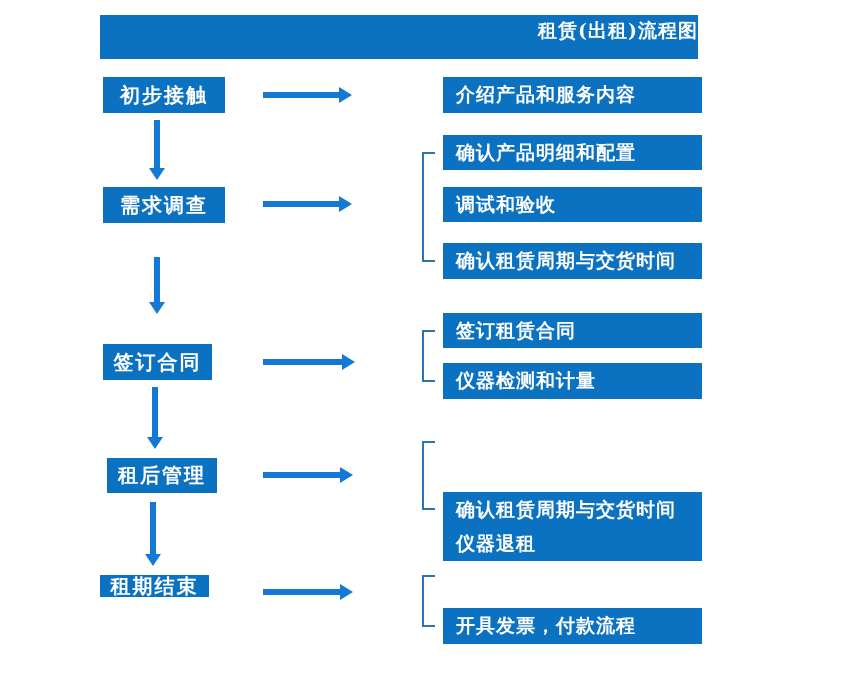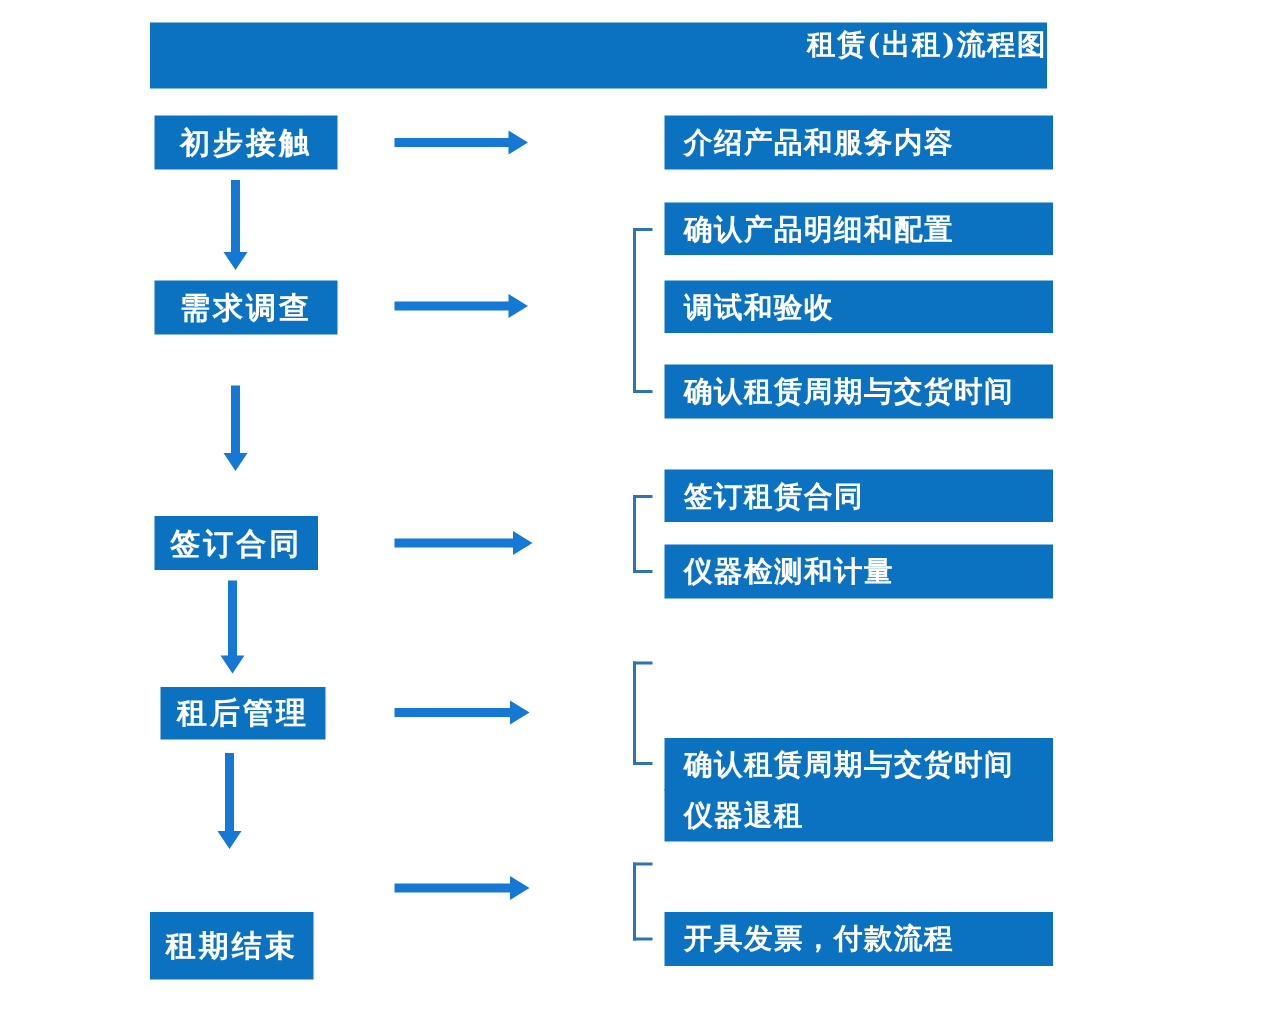--- a/index.html
+++ b/index.html
@@ -97,21 +97,21 @@
 <body>
 
 <div class="canvas">
 
   <div class="title-bar">租赁(出租)流程图</div>
 
   <div class="lbox" style="left:103px;top:77px;width:122px;height:36px">初步接触</div>
   <div class="lbox" style="left:103px;top:187px;width:122px;height:36px">需求调查</div>
   <div class="lbox" style="left:103px;top:344px;width:109px;height:36px">签订合同</div>
   <div class="lbox" style="left:107px;top:458px;width:110px;height:35px">租后管理</div>
-  <div class="lbox" style="left:100px;top:608px;width:109px;height:45px">租期结束</div>
+  <div class="lbox" style="left:100px;top:575px;width:109px;height:22px">租期结束</div>
 
   <div class="varrow" style="left:149px;top:120px;height:60px">
     <div class="shaft" style="height:50px"></div>
     <div class="head"></div>
   </div>
   <div class="varrow" style="left:149px;top:257px;height:57px">
     <div class="shaft" style="height:47px"></div>
     <div class="head"></div>
   </div>
   <div class="varrow" style="left:147px;top:387px;height:62px">

